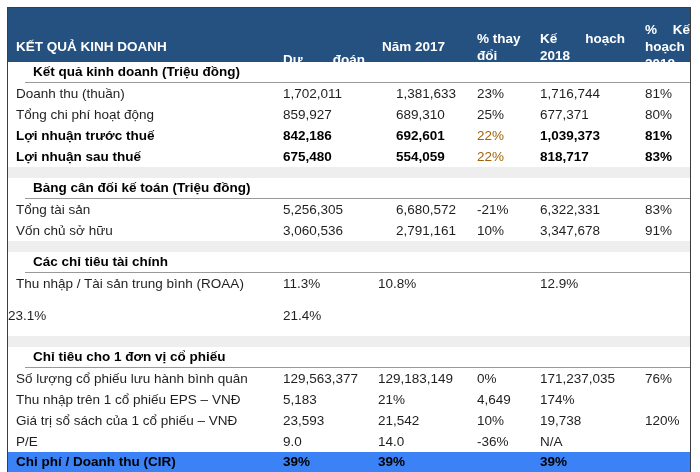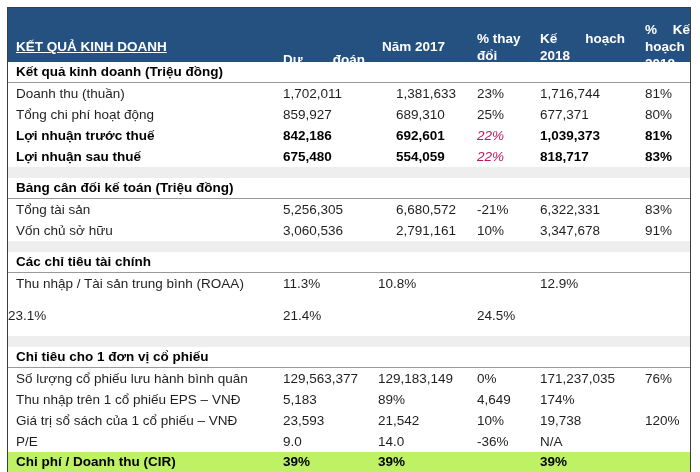--- a/index.html
+++ b/index.html
@@ -7,42 +7,42 @@
        font-family:"Liberation Sans","DejaVu Sans",sans-serif;
        -webkit-font-smoothing:antialiased;}
   .fin-table{position:absolute;left:7px;top:7px;width:684px;box-sizing:border-box;
        border:1px solid #3d3d3d;border-bottom:2px solid #1c1c1c;
        font-size:13.5px;color:#1f1f1f;background:#fff;}
   .row{display:grid;grid-template-columns:275px 95px 99px 63px 105px 1fr;align-items:center;}
   
   .thead{background:#255180;color:#ffffff;font-weight:700;height:54px;}
   .thead .hcell{display:flex;flex-direction:column;justify-content:center;height:100%;
        line-height:17px;box-sizing:border-box;}
-  .thead .h1{padding-left:8px;text-decoration:underline;}
+  .thead .h1{padding-left:8px;}
   .thead .h2{padding-right:13px;margin-top:43px;}
   .thead .h3{padding-left:4px;}
   .thead .h4{padding-right:12px;justify-content:center;}
   .thead .h5{padding-right:20px;}
   .jline{display:flex;justify-content:space-between;}
   
   .stitle{height:20px;line-height:20px;font-weight:700;color:#000;
-       padding-left:8px;border-bottom:1px solid #999;}
+       padding-left:8px;border-bottom:1px solid #999;margin-left:17px;}
   
   .drow{height:21px;}
   .drow2{height:42px;}
   .cell{line-height:21px;white-space:nowrap;overflow:hidden;}
   .lbl{padding-left:8px;padding-right:14px;white-space:normal;}
   .hang{text-align:justify;text-indent:-8px;padding-left:16px;line-height:19px;}
   .c6{text-align:left;padding-right:14px;}
   .ind3 .c3{padding-left:18px;}
   .b{font-weight:700;color:#000;}
-  .b .c4{font-weight:400;color:#be185d;font-style:italic;}
+  .b .c4{font-weight:400;color:#a16207;}
   
   .gap{height:11px;background:#eeeeee;}
-  .tfoot{height:20px;background:#bef264;font-weight:700;color:#000;}
+  .tfoot{height:20px;background:#3b82f6;font-weight:700;color:#000;}
   .tfoot .cell{line-height:20px;}
 </style>
 </head>
 <body>
 
 <div class="fin-table">
 
   <div class="row thead">
     <div class="hcell h1">KẾT QUẢ KINH DOANH</div>
     <div class="hcell h2">
@@ -138,40 +138,39 @@
     <div class="cell c2">11.3%</div>
     <div class="cell c3">10.8%</div>
     <div class="cell c4"></div>
     <div class="cell c5">12.9%</div>
     <div class="cell c6"></div>
   </div>
   <div class="row drow2">
     <div class="cell c2">23.1%</div>
     <div class="cell c3">21.4%</div>
     <div class="cell c4"></div>
-    <div class="cell c5">24.5%</div>
     <div class="cell c6"></div>
   </div>
 
   <div class="gap"></div>
 
   <div class="stitle">Chỉ tiêu cho 1 đơn vị cổ phiếu</div>
 
   <div class="row drow">
     <div class="cell lbl">Số lượng cổ phiếu lưu hành bình quân</div>
     <div class="cell c2">129,563,377</div>
     <div class="cell c3">129,183,149</div>
     <div class="cell c4">0%</div>
     <div class="cell c5">171,237,035</div>
     <div class="cell c6">76%</div>
   </div>
   <div class="row drow">
     <div class="cell lbl">Thu nhập trên 1 cổ phiếu EPS – VNĐ</div>
     <div class="cell c2">5,183</div>
-    <div class="cell c4">89%</div>
+    <div class="cell c4">21%</div>
     <div class="cell c5">4,649</div>
     <div class="cell c6">174%</div>
   </div>
   <div class="row drow">
     <div class="cell lbl">Giá trị sổ sách của 1 cổ phiếu – VNĐ</div>
     <div class="cell c2">23,593</div>
     <div class="cell c3">21,542</div>
     <div class="cell c4">10%</div>
     <div class="cell c5">19,738</div>
     <div class="cell c6">120%</div>

